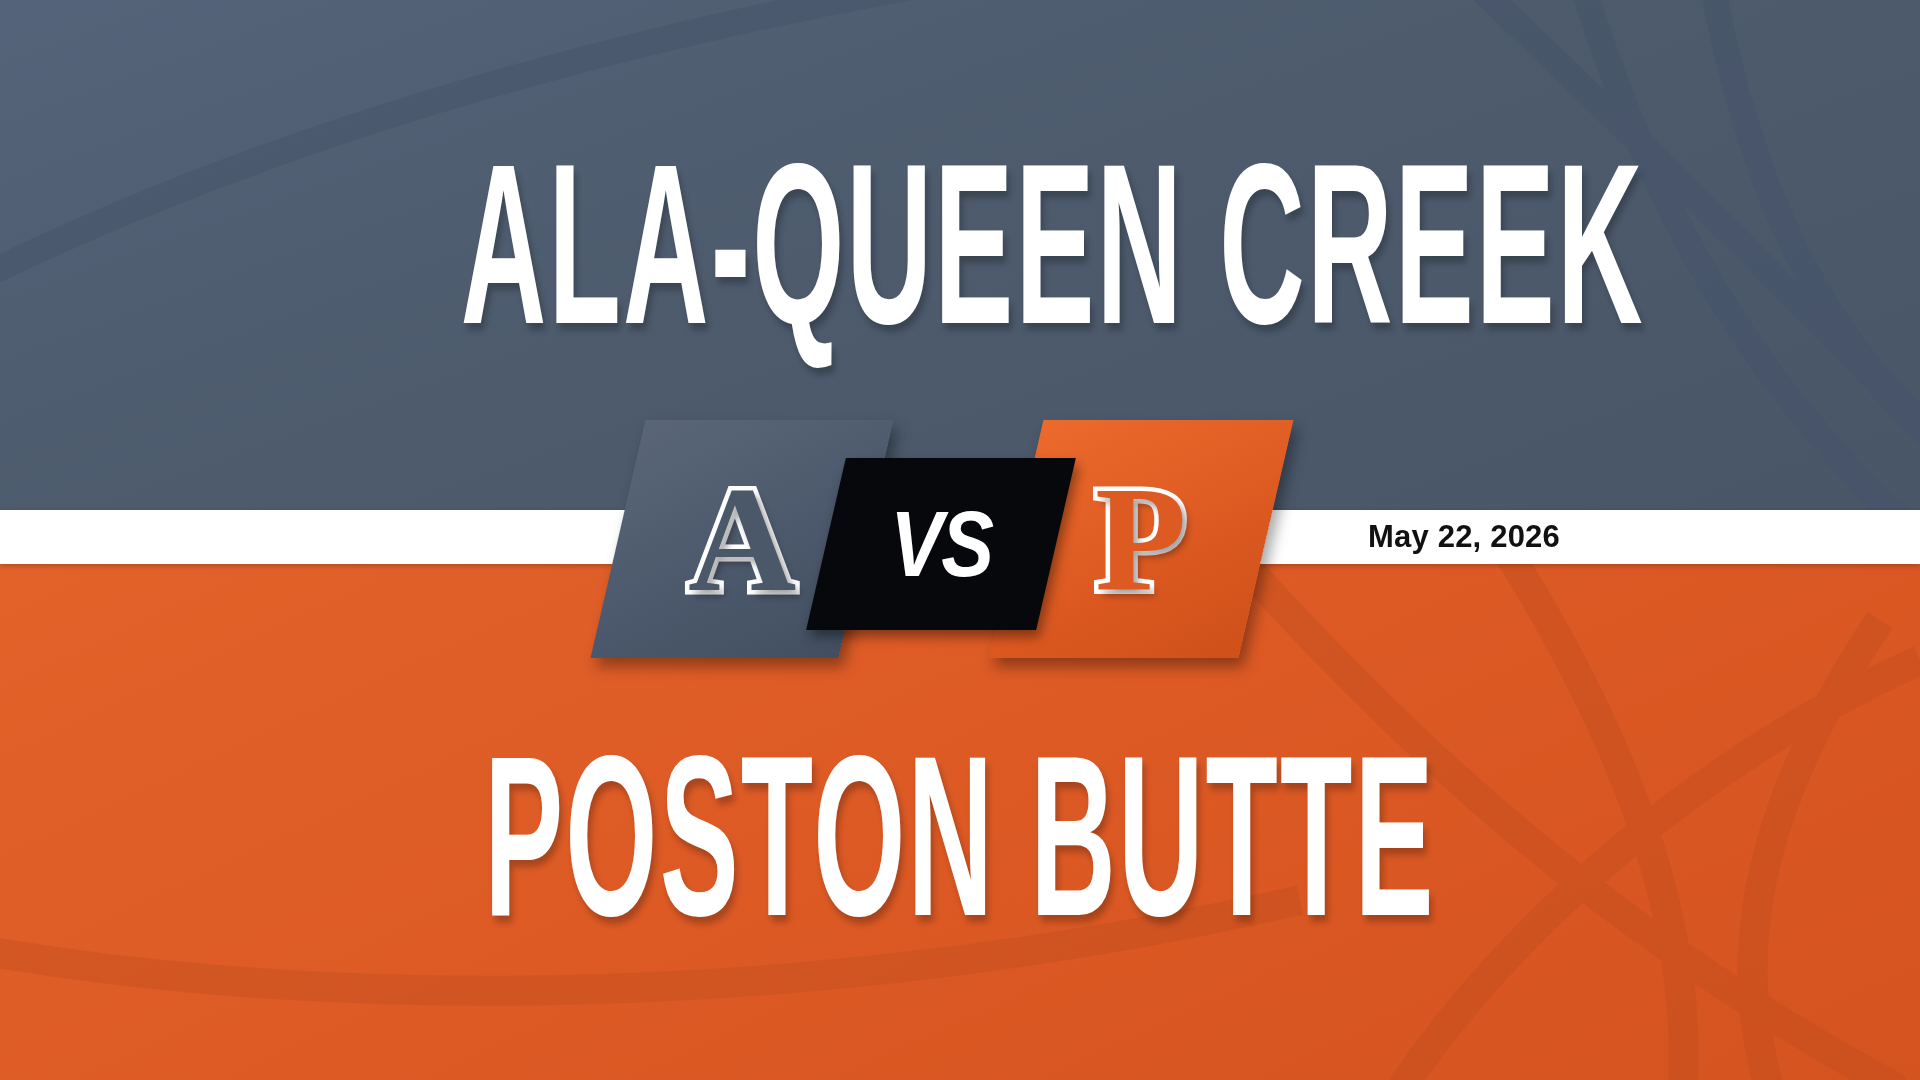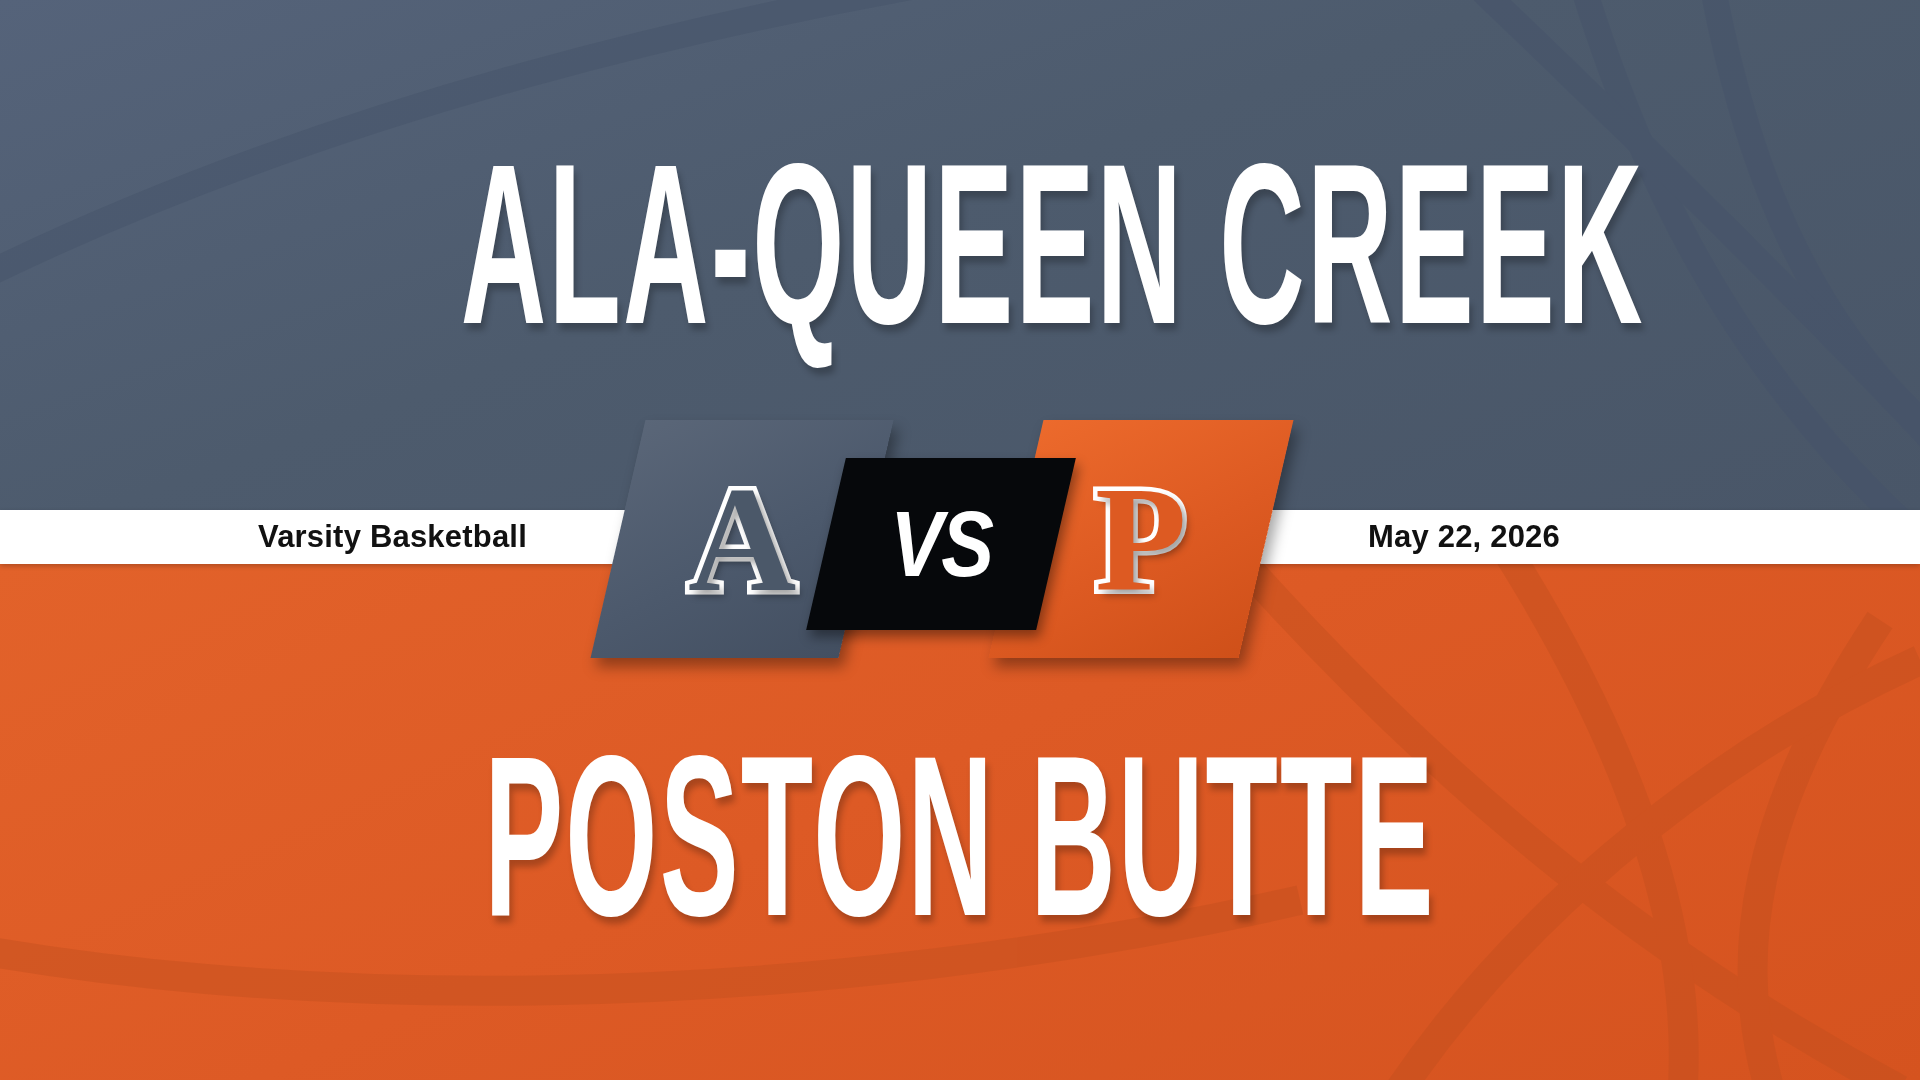--- a/index.html
+++ b/index.html
@@ -208,21 +208,20 @@
       <path d="M 1920 660 C 1700 760 1500 930 1380 1120"></path>
     </g>
   </svg>
 
   <div class="team-name team-top">ALA-QUEEN CREEK</div>
 
   <div class="team-name team-bottom">POSTON BUTTE</div>
 
   <div class="banner">
     <div class="banner-inner">
-      <div class="meta-text meta-sport">Varsity Basketball</div>
       <div class="meta-text meta-date">May 22, 2026</div>
     </div>
   </div>
 
   <div class="vs-block">
 
     <div class="panel panel-home">
       <span class="mono mono-home">A</span>
     </div>
 

